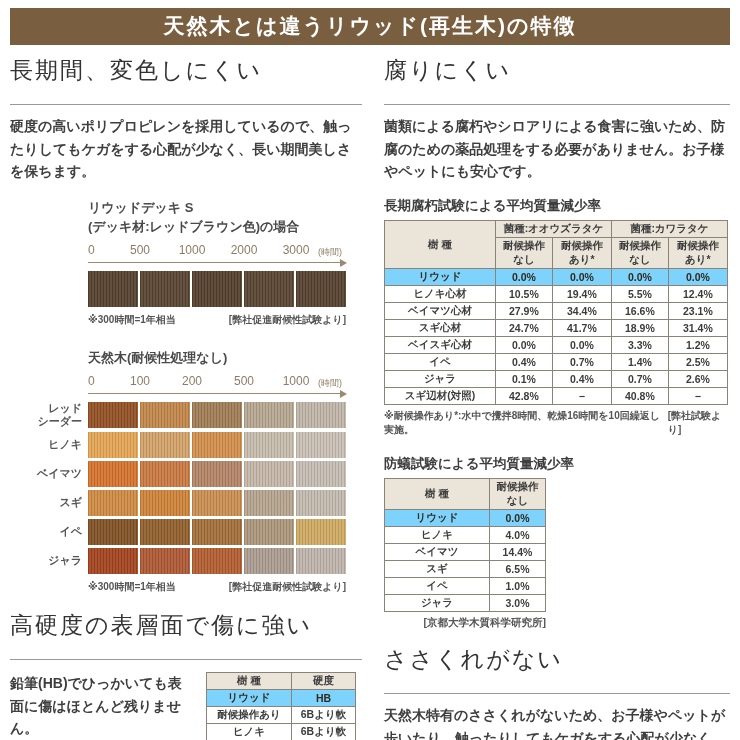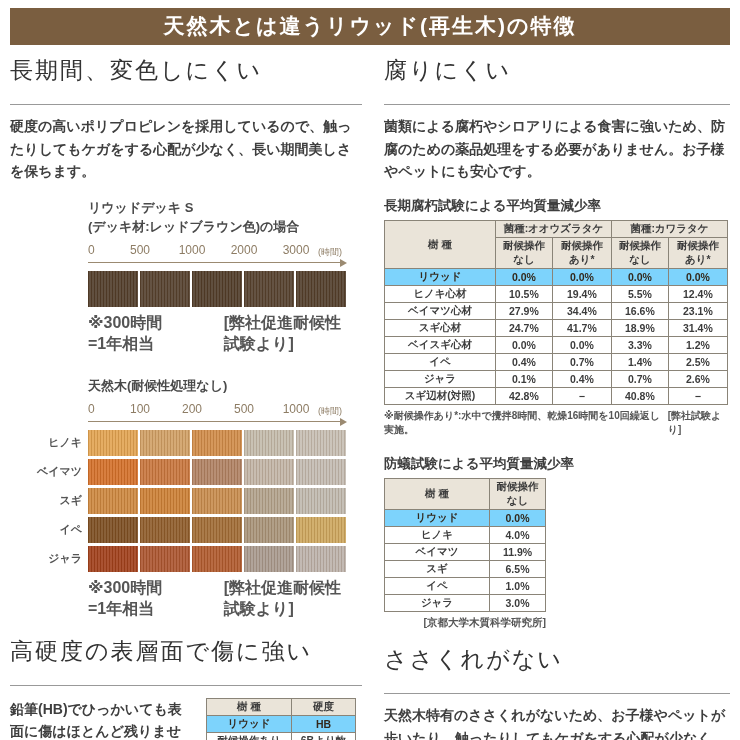--- a/index.html
+++ b/index.html
@@ -16,22 +16,22 @@
   .chart-label{font-size:13px;font-weight:bold;color:#4a4a4a;line-height:1.45;margin:16px 0 6px 78px;}
   .axis-ticks{position:relative;height:15px;width:258px;margin-left:78px;font-size:12px;color:#8d7c64;}
   .axis-ticks .tick{position:absolute;top:0;}
   .axis-ticks .unit{font-size:9px;top:3px;}
   .axis{position:relative;width:258px;height:9px;margin:0 0 4px 78px;}
   .axis::before{content:'';position:absolute;left:0;right:4px;top:4px;border-top:1px solid #9b8a71;}
   .axis::after{content:'';position:absolute;right:-1px;top:1px;width:0;height:0;
     border-left:7px solid #9b8a71;border-top:4px solid transparent;border-bottom:4px solid transparent;}
   .strip{display:flex;gap:2px;width:258px;}
   .strip .swatch{width:50px;flex:none;}
-  .chart-note{display:flex;width:258px;margin:6px 0 0 78px;
-    font-size:16px;color:#555;font-weight:600;gap:44px;}
+  .chart-note{display:flex;justify-content:space-between;width:258px;margin:6px 0 0 78px;
+    font-size:10px;color:#555;font-weight:600;gap:44px;}
   .wood-rows{margin-top:2px;}
   .wood-row{display:flex;align-items:center;gap:6px;margin-bottom:3px;}
   .wood-row .wlabel{width:72px;flex:none;text-align:right;font-size:11px;font-weight:600;
     color:#555;line-height:1.25;white-space:pre-line;}
   .hard-flex{display:flex;gap:16px;margin-top:12px;}
   .hard-left{width:180px;flex:none;}
   .photo{margin-top:12px;display:block;}
   table{border-collapse:collapse;font-size:10.5px;color:#3c3c3c;}
   th,td{border:1px solid #8a8478;padding:1px 3px;text-align:center;font-weight:600;height:13px;}
   thead th{background:#eae4d9;}
@@ -90,20 +90,31 @@
           <span class="tick" style="left: 0px;">0</span>
           <span class="tick" style="left: 52px; transform: translateX(-50%);">100</span>
           <span class="tick" style="left: 104px; transform: translateX(-50%);">200</span>
           <span class="tick" style="left: 156px; transform: translateX(-50%);">500</span>
           <span class="tick" style="left: 208px; transform: translateX(-50%);">1000</span>
           <span class="tick unit" style="left: 230px;">(時間)</span>
         </div>
       <div class="axis"></div>
       <div class="wood-rows" id="woodRows">
           <div class="wood-row">
+            <div class="wlabel">レッド
+シーダー</div>
+            <div class="strip">
+              <div class="swatch" style="height: 26px; background: repeating-linear-gradient(90deg, rgba(70, 35, 5, 0.12) 0px, rgba(70, 35, 5, 0.12) 1px, rgba(255, 255, 255, 0.1) 1px, rgba(255, 255, 255, 0.1) 3px), rgb(143, 77, 31);"></div>
+              <div class="swatch" style="height: 26px; background: repeating-linear-gradient(90deg, rgba(70, 35, 5, 0.12) 0px, rgba(70, 35, 5, 0.12) 1px, rgba(255, 255, 255, 0.1) 1px, rgba(255, 255, 255, 0.1) 3px), rgb(191, 131, 71);"></div>
+              <div class="swatch" style="height: 26px; background: repeating-linear-gradient(90deg, rgba(70, 35, 5, 0.12) 0px, rgba(70, 35, 5, 0.12) 1px, rgba(255, 255, 255, 0.1) 1px, rgba(255, 255, 255, 0.1) 3px), rgb(156, 122, 82);"></div>
+              <div class="swatch" style="height: 26px; background: repeating-linear-gradient(90deg, rgba(70, 35, 5, 0.12) 0px, rgba(70, 35, 5, 0.12) 1px, rgba(255, 255, 255, 0.1) 1px, rgba(255, 255, 255, 0.1) 3px), rgb(179, 165, 143);"></div>
+              <div class="swatch" style="height: 26px; background: repeating-linear-gradient(90deg, rgba(70, 35, 5, 0.12) 0px, rgba(70, 35, 5, 0.12) 1px, rgba(255, 255, 255, 0.1) 1px, rgba(255, 255, 255, 0.1) 3px), rgb(189, 179, 168);"></div>
+            </div>
+          </div>
+          <div class="wood-row">
             <div class="wlabel">ヒノキ</div>
             <div class="strip">
               <div class="swatch" style="height: 26px; background: repeating-linear-gradient(90deg, rgba(70, 35, 5, 0.12) 0px, rgba(70, 35, 5, 0.12) 1px, rgba(255, 255, 255, 0.1) 1px, rgba(255, 255, 255, 0.1) 3px), rgb(226, 164, 82);"></div>
               <div class="swatch" style="height: 26px; background: repeating-linear-gradient(90deg, rgba(70, 35, 5, 0.12) 0px, rgba(70, 35, 5, 0.12) 1px, rgba(255, 255, 255, 0.1) 1px, rgba(255, 255, 255, 0.1) 3px), rgb(208, 160, 102);"></div>
               <div class="swatch" style="height: 26px; background: repeating-linear-gradient(90deg, rgba(70, 35, 5, 0.12) 0px, rgba(70, 35, 5, 0.12) 1px, rgba(255, 255, 255, 0.1) 1px, rgba(255, 255, 255, 0.1) 3px), rgb(208, 140, 74);"></div>
               <div class="swatch" style="height: 26px; background: repeating-linear-gradient(90deg, rgba(70, 35, 5, 0.12) 0px, rgba(70, 35, 5, 0.12) 1px, rgba(255, 255, 255, 0.1) 1px, rgba(255, 255, 255, 0.1) 3px), rgb(195, 187, 172);"></div>
               <div class="swatch" style="height: 26px; background: repeating-linear-gradient(90deg, rgba(70, 35, 5, 0.12) 0px, rgba(70, 35, 5, 0.12) 1px, rgba(255, 255, 255, 0.1) 1px, rgba(255, 255, 255, 0.1) 3px), rgb(198, 190, 179);"></div>
             </div>
           </div>
           <div class="wood-row">
@@ -300,21 +311,21 @@
             <tr class="hl">
               <td class="c0">リウッド</td>
               <td>0.0%</td>
             </tr>
             <tr>
               <td class="c0">ヒノキ</td>
               <td>4.0%</td>
             </tr>
             <tr>
               <td class="c0">ベイマツ</td>
-              <td>11.9%</td>
+              <td>14.4%</td>
             </tr>
             <tr>
               <td class="c0">スギ</td>
               <td>6.5%</td>
             </tr>
             <tr>
               <td class="c0">イペ</td>
               <td>1.0%</td>
             </tr>
             <tr>

